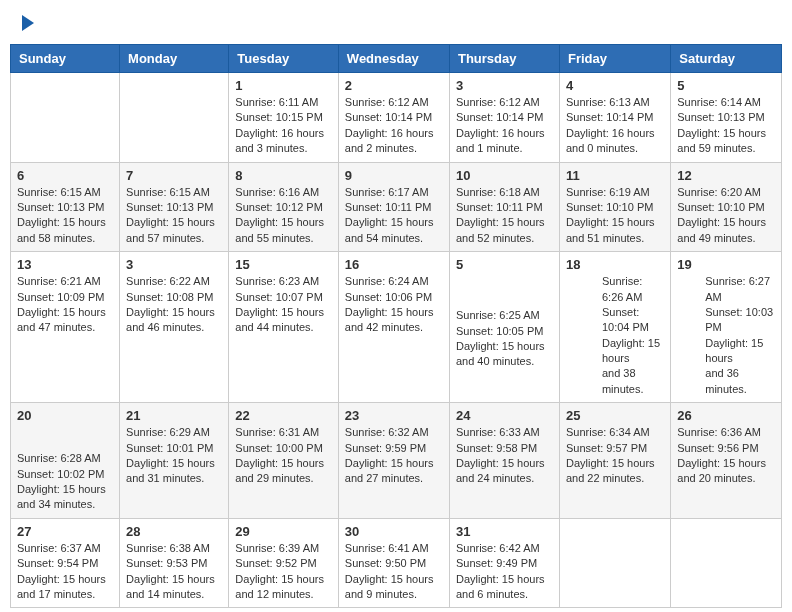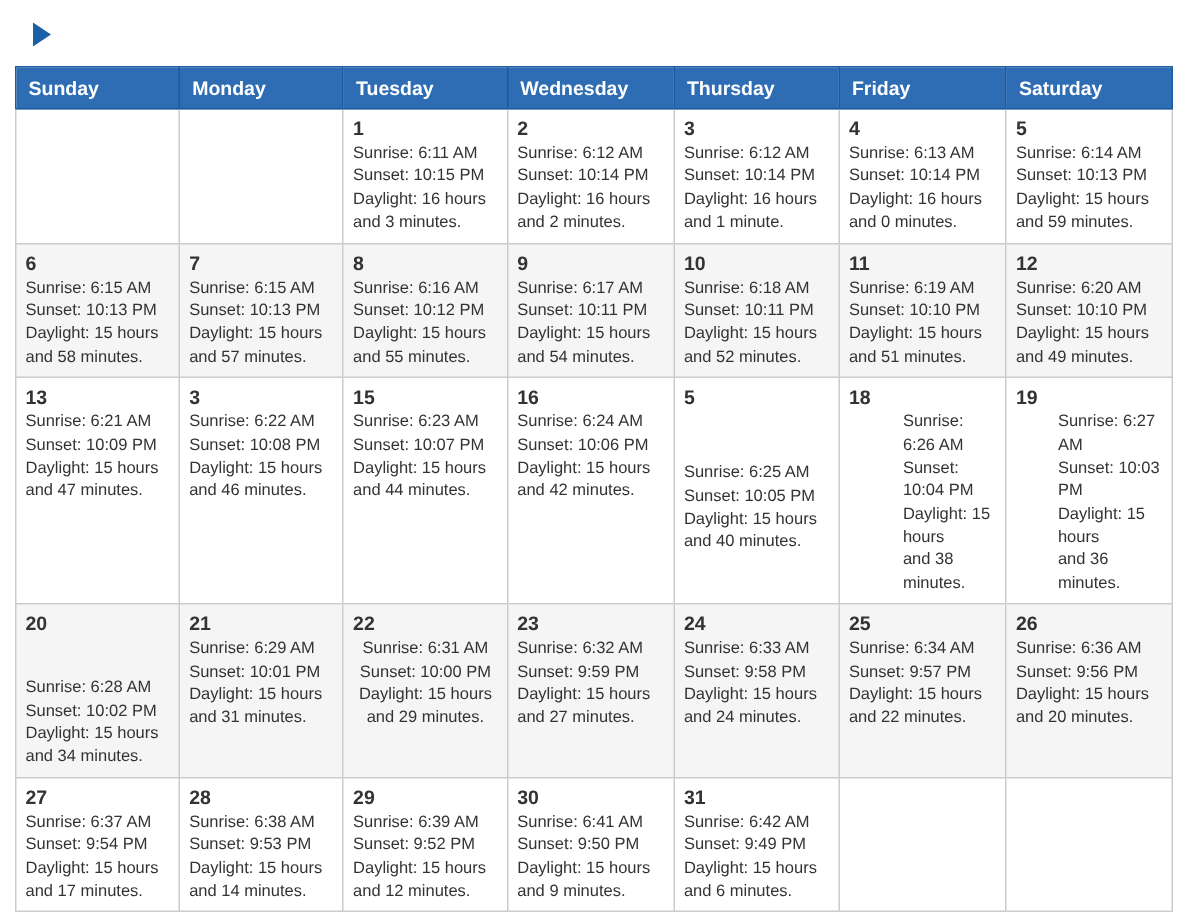--- a/index.html
+++ b/index.html
@@ -278,21 +278,21 @@
         </td>
         <td>
           <span class="day-number">21</span>
           <div class="day-info" style="white-space: pre-line;">Sunrise: 6:29 AM
 Sunset: 10:01 PM
 Daylight: 15 hours
 and 31 minutes.</div>
         </td>
         <td>
           <span class="day-number">22</span>
-          <div class="day-info" style="white-space: pre-line; text-align: center;">Sunrise: 6:31 AM
+          <div class="day-info" style="white-space: pre-line;">Sunrise: 6:31 AM
 Sunset: 10:00 PM
 Daylight: 15 hours
 and 29 minutes.</div>
         </td>
         <td>
           <span class="day-number">23</span>
           <div class="day-info" style="white-space: pre-line;">Sunrise: 6:32 AM
 Sunset: 9:59 PM
 Daylight: 15 hours
 and 27 minutes.</div>

